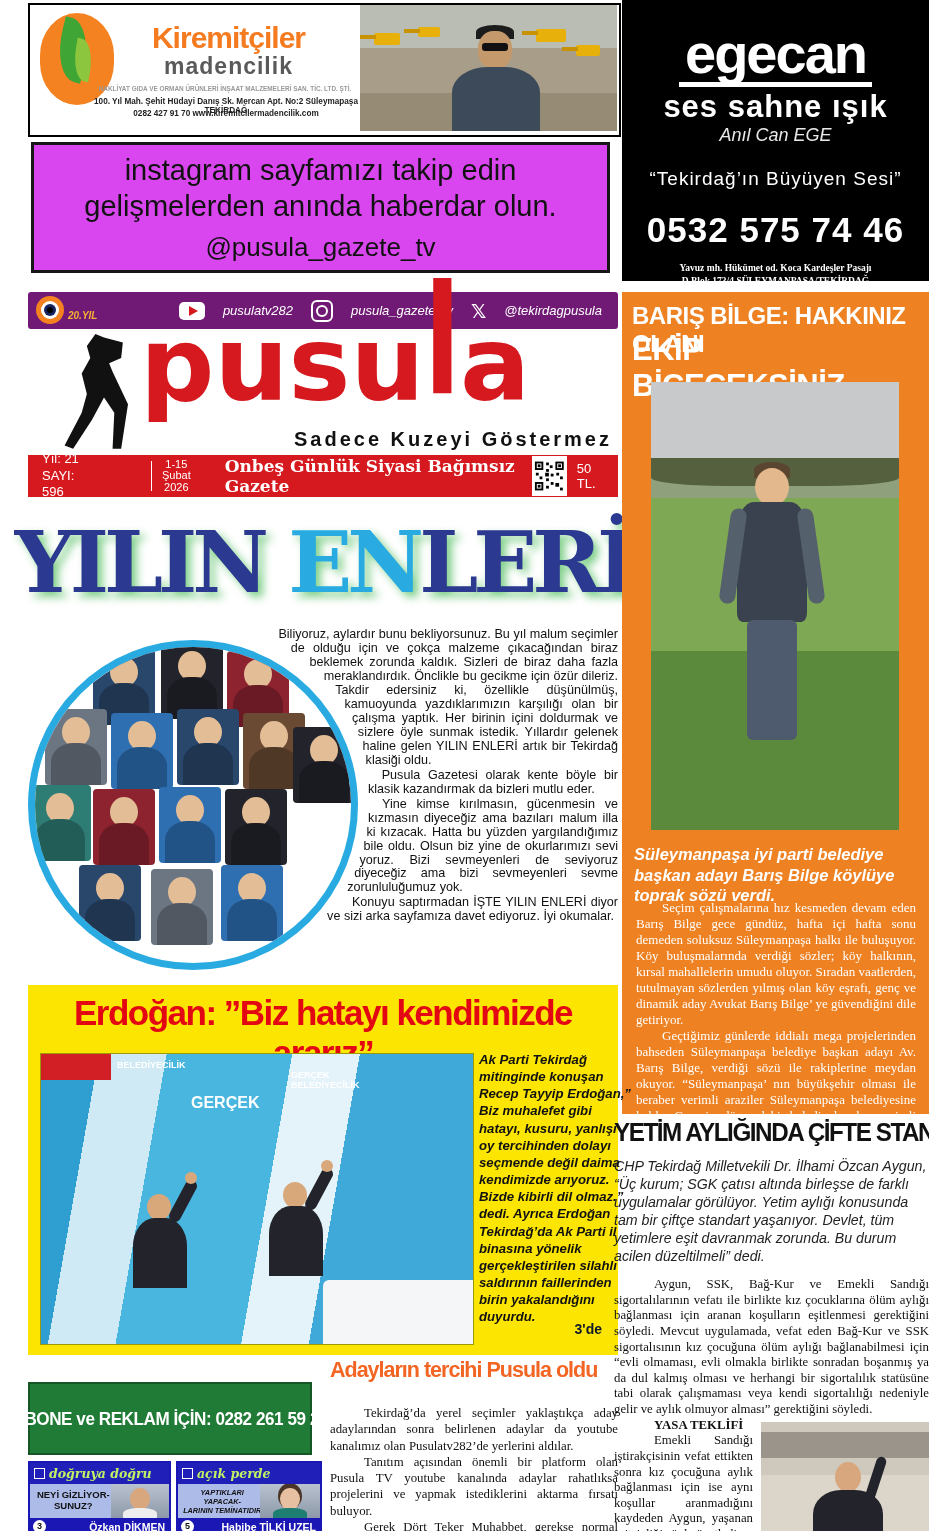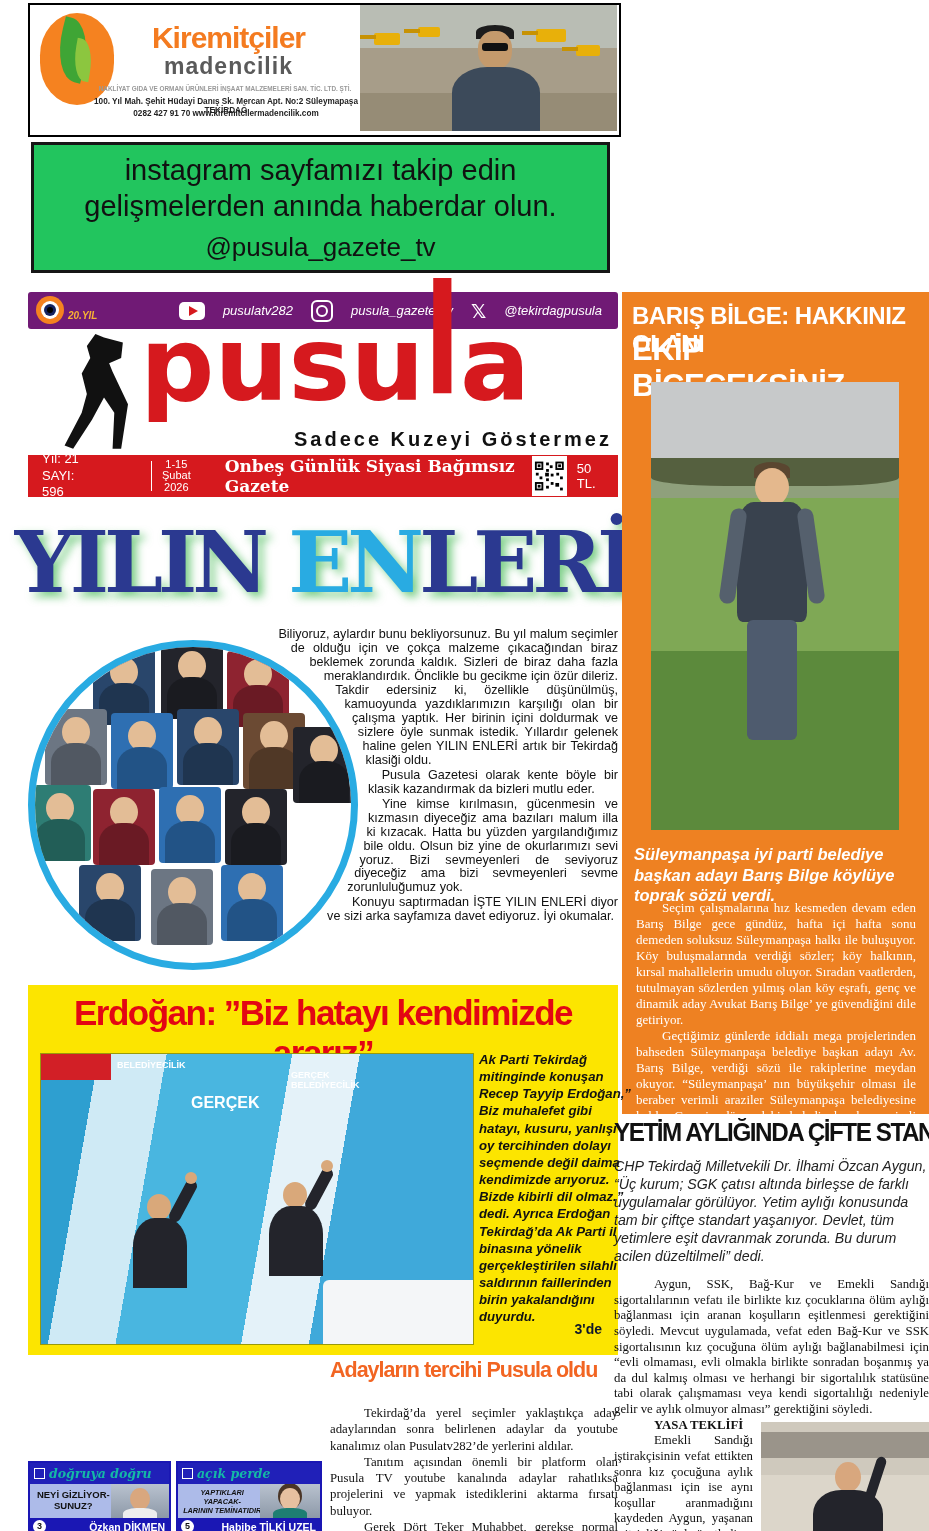--- a/index.html
+++ b/index.html
@@ -29,21 +29,21 @@
   
   .ad-egecan{left:622px;top:0;width:307px;height:281px;background:#000;color:#fff;text-align:center;border:2px solid #000;box-sizing:border-box;}
   .eg-title{margin-top:24px;font-size:56px;font-weight:800;letter-spacing:-2px;line-height:1;display:inline-block;border-bottom:5px solid #fff;padding:0 6px 0 6px;}
   .eg-sub{font-size:31px;font-weight:700;letter-spacing:1px;margin-top:2px;}
   .eg-person{font-size:18px;font-weight:300;color:#e8e8e8;font-style:italic;margin-top:0;}
   .eg-slogan{font-size:19px;margin-top:22px;letter-spacing:1px;}
   .eg-phone{font-size:35px;font-weight:900;margin-top:20px;letter-spacing:1px;}
   .eg-addr{font-family:"Liberation Serif",serif;font-size:9.5px;font-weight:700;margin-top:12px;line-height:1.35;}
 
   
-  .banner{left:31px;top:142px;width:579px;height:131px;background:#22c55e;border:3px solid #161616;box-sizing:border-box;
+  .banner{left:31px;top:142px;width:579px;height:131px;background:#d946ef;border:3px solid #161616;box-sizing:border-box;
           display:flex;flex-direction:column;justify-content:center;align-items:center;color:#111;}
   .banner .l{font-size:29px;line-height:1.25;}
   .banner .h{font-size:26px;margin-top:8px;}
 
   
   .masthead{left:28px;top:292px;width:590px;height:205px;background:#fff;}
   .mh-topbar{left:0;top:0;width:100%;height:37px;background:#701a75;border-radius:3px;}
   .eye{left:8px;top:4px;width:28px;height:28px;background:#F58220;border-radius:50%;}
   .eye i{position:absolute;border-radius:50%;}
   .eye .w1{left:5px;top:5px;width:18px;height:18px;background:#fff;}
@@ -130,21 +130,21 @@
   .parl .mp-bd{position:absolute;left:52px;top:68px;width:70px;height:60px;background:#23242B;border-radius:40% 40% 0 0;}
   .parl .mp-arm{position:absolute;left:110px;top:34px;width:10px;height:44px;background:#23242B;border-radius:5px;transform:rotate(18deg);}
 
   
   .abone{left:28px;top:1382px;width:284px;height:73px;background:#1F7B35;border:2px solid #145724;box-sizing:border-box;
      display:flex;align-items:center;justify-content:center;color:#fff;font-weight:900;font-size:19px;letter-spacing:-.5px;}
   .abone span{transform:scaleX(.9);white-space:nowrap;}
 
   .colbox{top:1461px;height:76px;border:2px solid #1A17B4;box-sizing:border-box;background:#ADBBE9;}
   .cb1{left:28px;width:143px;} .cb2{left:176px;width:146px;}
-  .cb-head{position:absolute;left:0;top:0;width:100%;height:21px;background:#2020B8;color:#14b8a6;display:flex;align-items:center;box-sizing:border-box;padding-left:4px;gap:4px;}
+  .cb-head{position:absolute;left:0;top:0;width:100%;height:21px;background:#2020B8;color:#bef264;display:flex;align-items:center;box-sizing:border-box;padding-left:4px;gap:4px;}
   .cb-sq{width:9px;height:9px;border:1.5px solid #fff;}
   .cb-headtxt{font-family:"DejaVu Serif",serif;font-style:italic;font-weight:700;font-size:12.5px;}
   .cb-title{position:absolute;left:3px;top:26px;width:58%;text-align:center;font-weight:800;font-size:9.5px;line-height:1.2;color:#111;}
   .cb2 .cb-title{font-size:7.3px;font-style:italic;}
   .cb-photo{position:absolute;right:0;top:21px;width:42%;height:34px;overflow:hidden;background:linear-gradient(#b9c2cf,#8d99a8);}
   .cb-photo .hd{position:absolute;left:50%;top:4px;width:20px;height:22px;margin-left:-10px;background:#D9A77E;border-radius:50%;}
   .cb-photo .bd{position:absolute;left:50%;top:24px;width:34px;height:14px;margin-left:-17px;background:#eee;border-radius:40% 40% 0 0;}
   .cb2 .cb-photo .hd{background:#E6C0A0;box-shadow:0 -3px 0 2px #4a3526;}
   .cb2 .cb-photo .bd{background:#1E7E72;}
   .cb-foot{position:absolute;left:0;bottom:0;width:100%;height:17px;background:#1A17B4;color:#fff;font-size:10.5px;font-weight:700;
@@ -178,20 +178,31 @@
       <div class="digger" style="left:58px;top:22px;width:22px;height:10px;"></div>
       <div class="digger" style="left:176px;top:24px;width:30px;height:13px;"></div>
       <div class="digger" style="left:216px;top:40px;width:24px;height:11px;"></div>
       <div class="kmanhair"></div>
       <div class="kmanhead"></div>
       <div class="kmanglass"></div>
       <div class="kmanbody"></div>
     </div>
   </div>
 
+  <div class="abs ad-egecan">
+    <div class="eg-title">egecan</div>
+    <div class="eg-sub">ses sahne ışık</div>
+    <div class="eg-person">Anıl Can EGE</div>
+    <div class="eg-slogan">“Tekirdağ’ın Büyüyen Sesi”</div>
+    <div class="eg-phone">0532 575 74 46</div>
+    <div class="eg-addr">
+      <div>Yavuz mh. Hükümet od. Koca Kardeşler Pasajı</div>
+      <div>D Blok 173/4 SÜLEYMANPAŞA/TEKİRDAĞ</div>
+    </div>
+  </div>
 
   <div class="abs banner">
     <div class="l">instagram sayfamızı takip edin</div>
     <div class="l">gelişmelerden anında haberdar olun.</div>
     <div class="h">@pusula_gazete_tv</div>
   </div>
 
   <div class="abs masthead">
     <div class="abs mh-topbar">
       <div class="abs eye">
@@ -337,20 +348,23 @@
           <div class="mp-hd"></div>
           <div class="mp-bd"></div>
 
       </div>
       <p style="font-weight:bold;">YASA TEKLİFİ</p>
       <p>Emekli Sandığı iştirakçisinin vefat ettikten sonra kız çocuğuna aylık bağlanması için ise aynı koşullar aranmadığını kaydeden Aygun, yaşanan eşitsizliği şöyle özetledi:</p>
 
     </div>
   </div>
 
+  <div class="abs abone">
+    <span>ABONE ve REKLAM İÇİN: 0282 261 59 28</span>
+  </div>
 
   <div class="abs colbox cb1">
     <div class="cb-head">
         <span class="cb-sq"></span>
       <span class="cb-headtxt">doğruya doğru</span>
       </div>
     <div class="cb-title">
       <div>NEYİ GİZLİYOR-</div>
       <div>SUNUZ?</div>
     </div>

